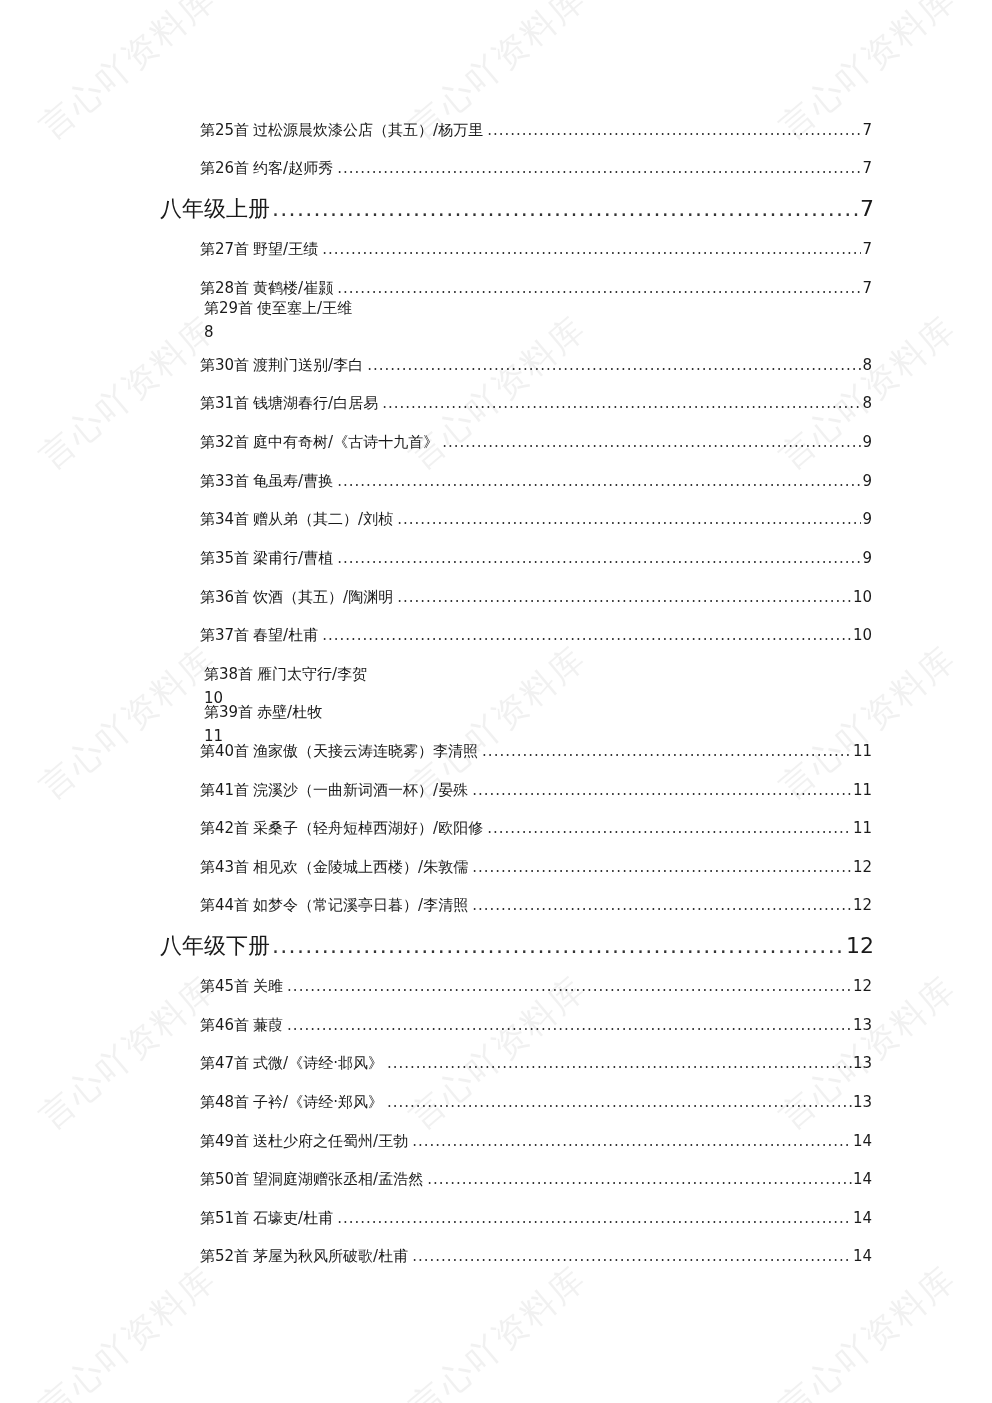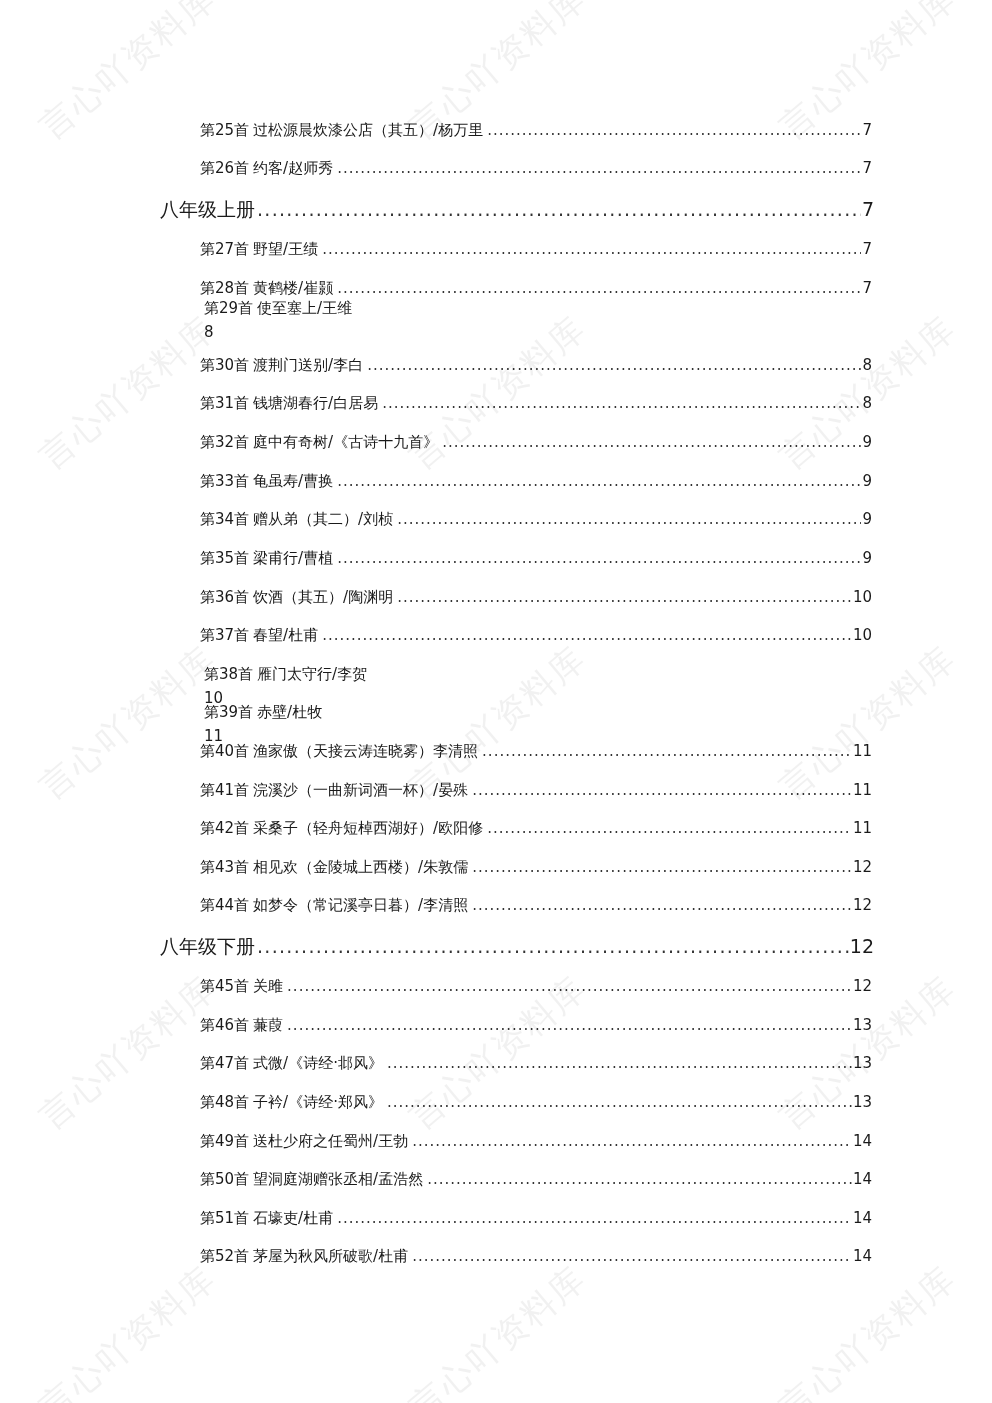--- a/index.html
+++ b/index.html
@@ -45,21 +45,21 @@
     line-height: 24px;
   }
   .toc-row.entry {
     left: 200px;
     width: 672px;
     font-size: 15px;
   }
   .toc-row.section {
     left: 160px;
     width: 714px;
-    font-size: 19px;
+    font-size: 22px;
     height: 28px;
     line-height: 28px;
   }
   .toc-title {
     white-space: nowrap;
     flex: 0 0 auto;
   }
   .toc-title .num {
     margin-right: 4px;
   }

